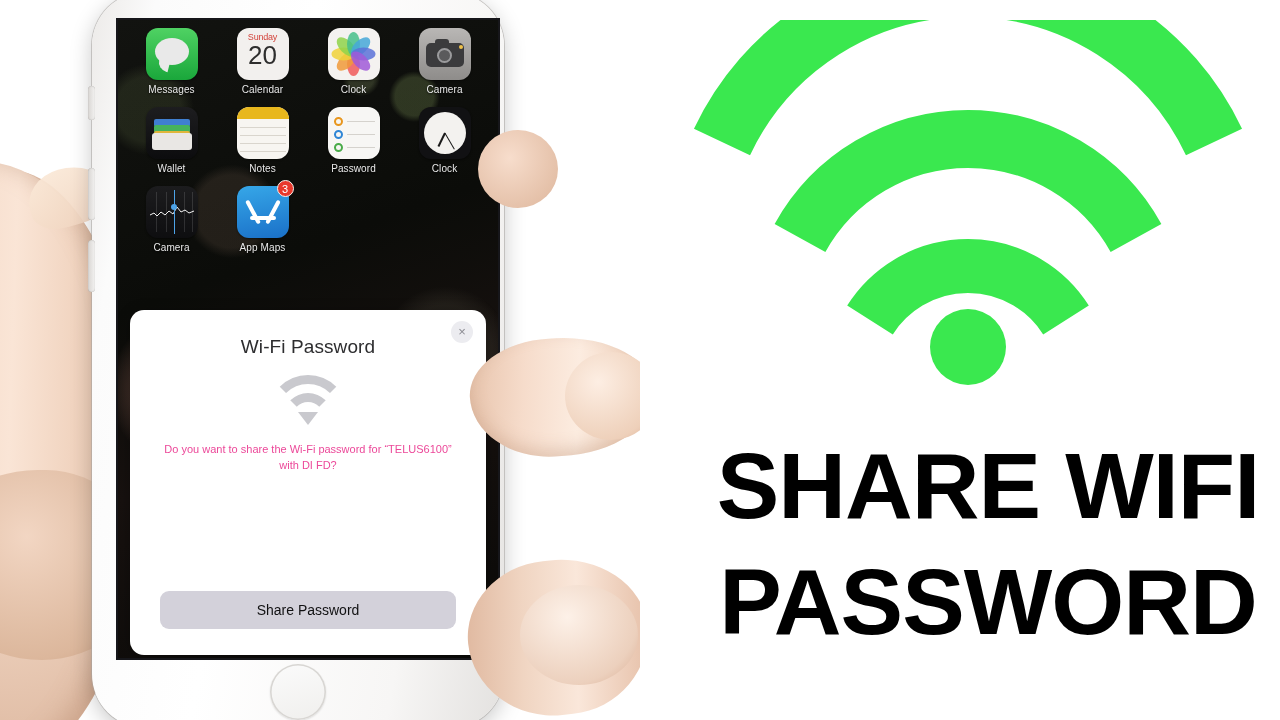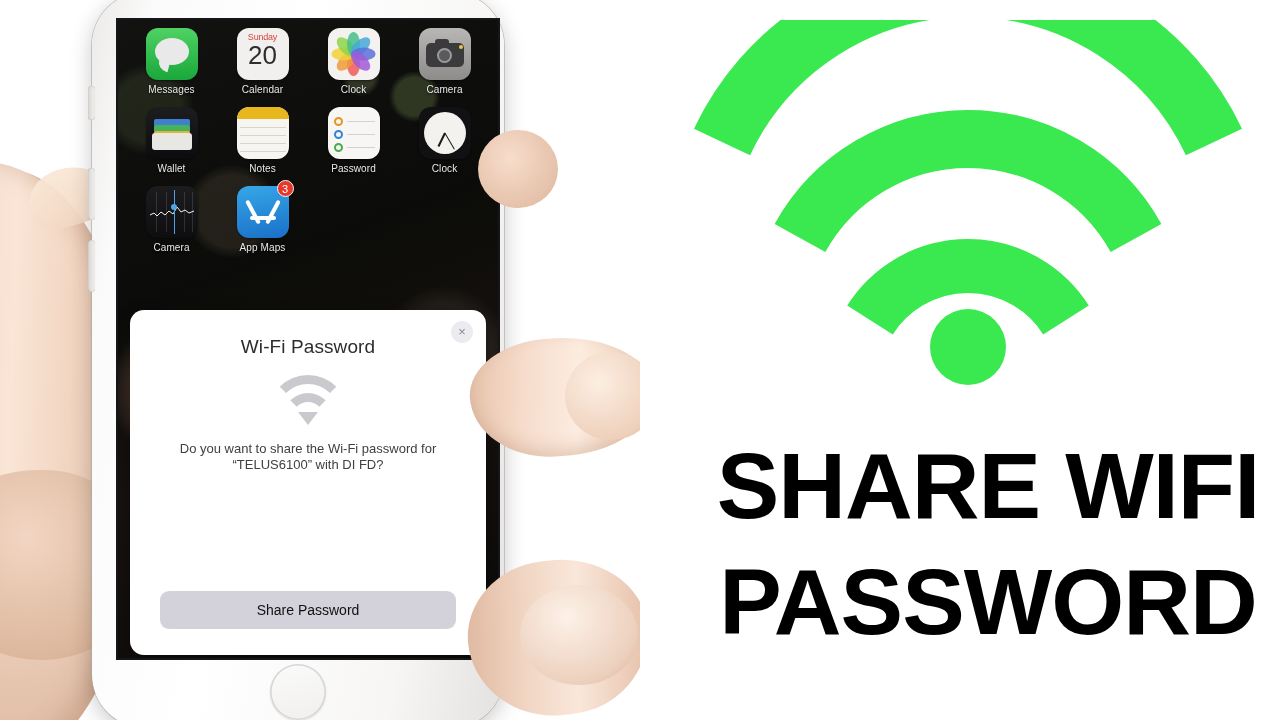--- a/index.html
+++ b/index.html
@@ -174,21 +174,21 @@
   }
   #dlg-close{
     position:absolute;right:13px;top:11px;width:22px;height:22px;border-radius:50%;
     background:#ececf0;color:#8b8b92;font-size:13px;line-height:22px;text-align:center;cursor:pointer;
   }
   #dlg-title{margin-top:26px;font-size:19px;color:#2d2d2f;font-weight:400;letter-spacing:.1px;}
   #dlg-wifi{margin-top:17px;width:80px;height:52px;position:relative;}
   .warc{position:absolute;left:50%;border:9px solid #c9c9ce;border-bottom-color:transparent;
         border-left-color:transparent;border-right-color:transparent;border-radius:50%;
         transform:translateX(-50%);box-sizing:border-box;}
-  #dlg-msg{margin-top:14px;width:300px;text-align:center;font-size:13px;line-height:16px;color:#404040;}
+  #dlg-msg{margin-top:14px;width:300px;text-align:center;font-size:11px;line-height:16px;color:#ec4899;}
   #dlg-btn{
     position:absolute;left:30px;bottom:26px;width:296px;height:38px;border:0;
     background:#d3d1da;border-radius:9px;color:#111112;font-size:14px;cursor:pointer;
     font-family:"Liberation Sans", sans-serif;
   }
 
   
   #home{
     position:absolute;left:50%;top:672px;margin-left:-28px;width:56px;height:56px;border-radius:50%;
     background:linear-gradient(165deg,#fbfbfb,#f0efed);

